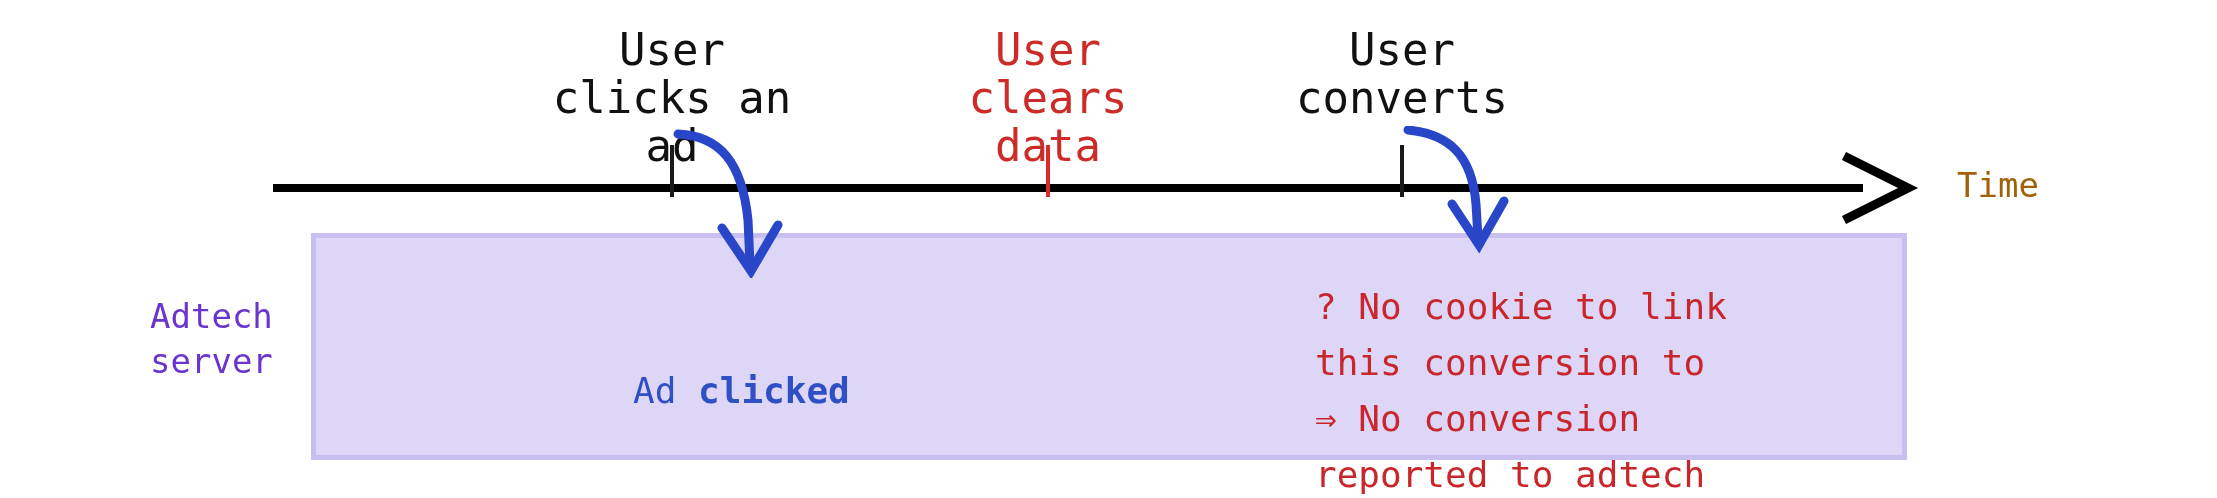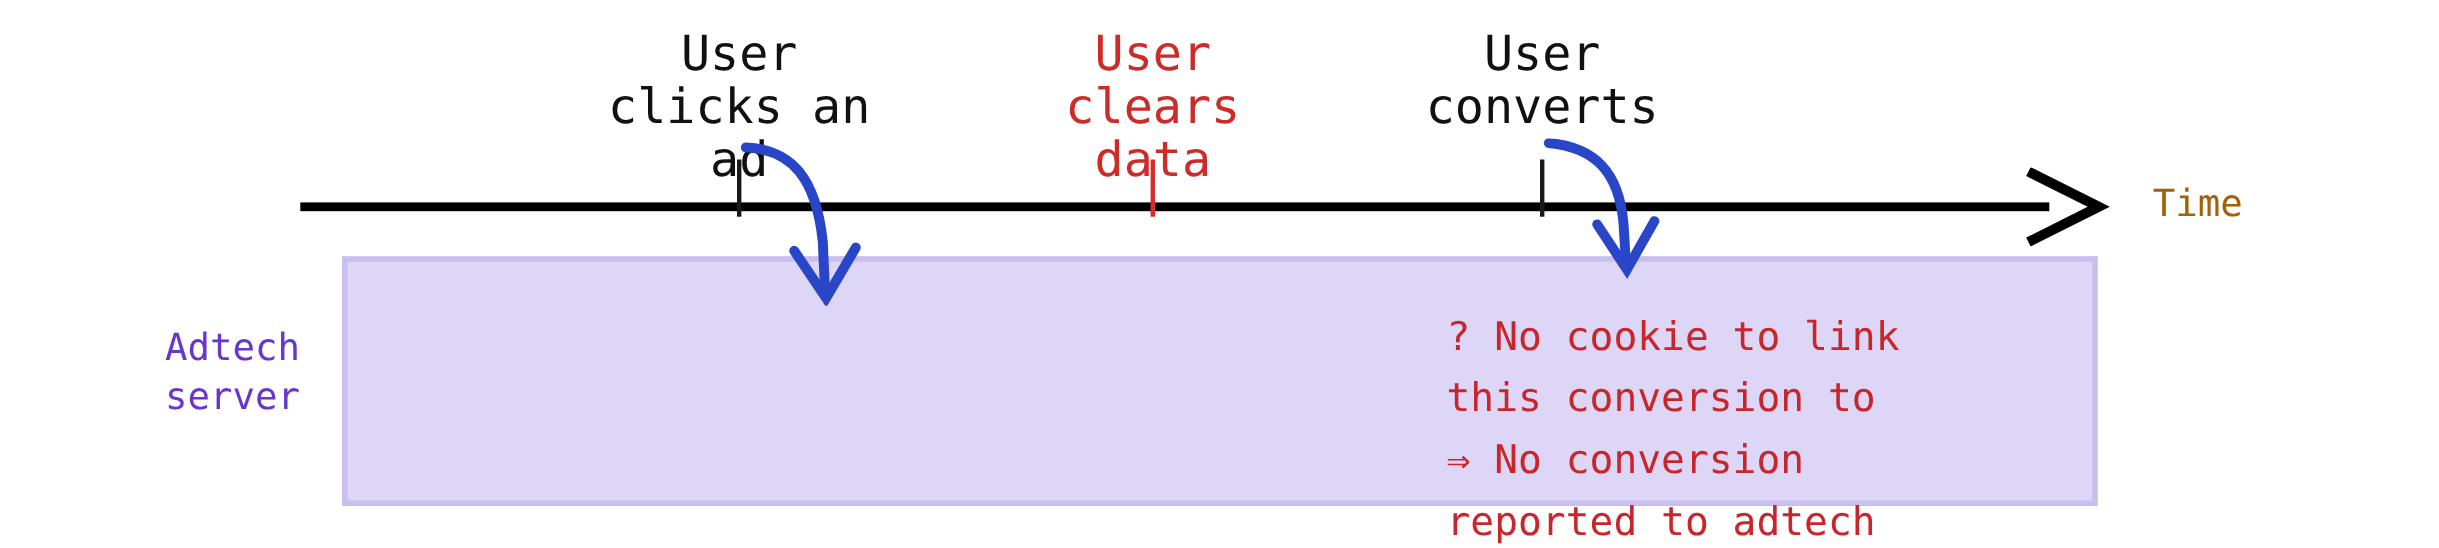--- a/index.html
+++ b/index.html
@@ -152,20 +152,21 @@
   </div>
 
   <div class="curve-arrow" style="left:1402px; top:126px; width:160px; height:130px;">
     <svg width="160" height="130" viewBox="0 0 160 130">
       <path d="M 6 4 C 48 8, 70 30, 74 78 L 76 112" fill="none" stroke="#2a46c8" stroke-width="9" stroke-linecap="round"></path>
       <polyline points="50,78 77,119 102,75" fill="none" stroke="#2a46c8" stroke-width="9" stroke-linecap="round" stroke-linejoin="miter"></polyline>
     </svg>
   </div>
 
   <div class="box-text blue" style="left:633px; top:307px;">
+    <div><span>Ad </span><span class="strong">clicked</span></div>
   </div>
 
   <div class="box-text red" style="left:1315px; top:279px;">? No cookie to link
 this conversion to
 ⇒ No conversion
 reported to adtech</div>
 
 </div>
 
 </body></html>

